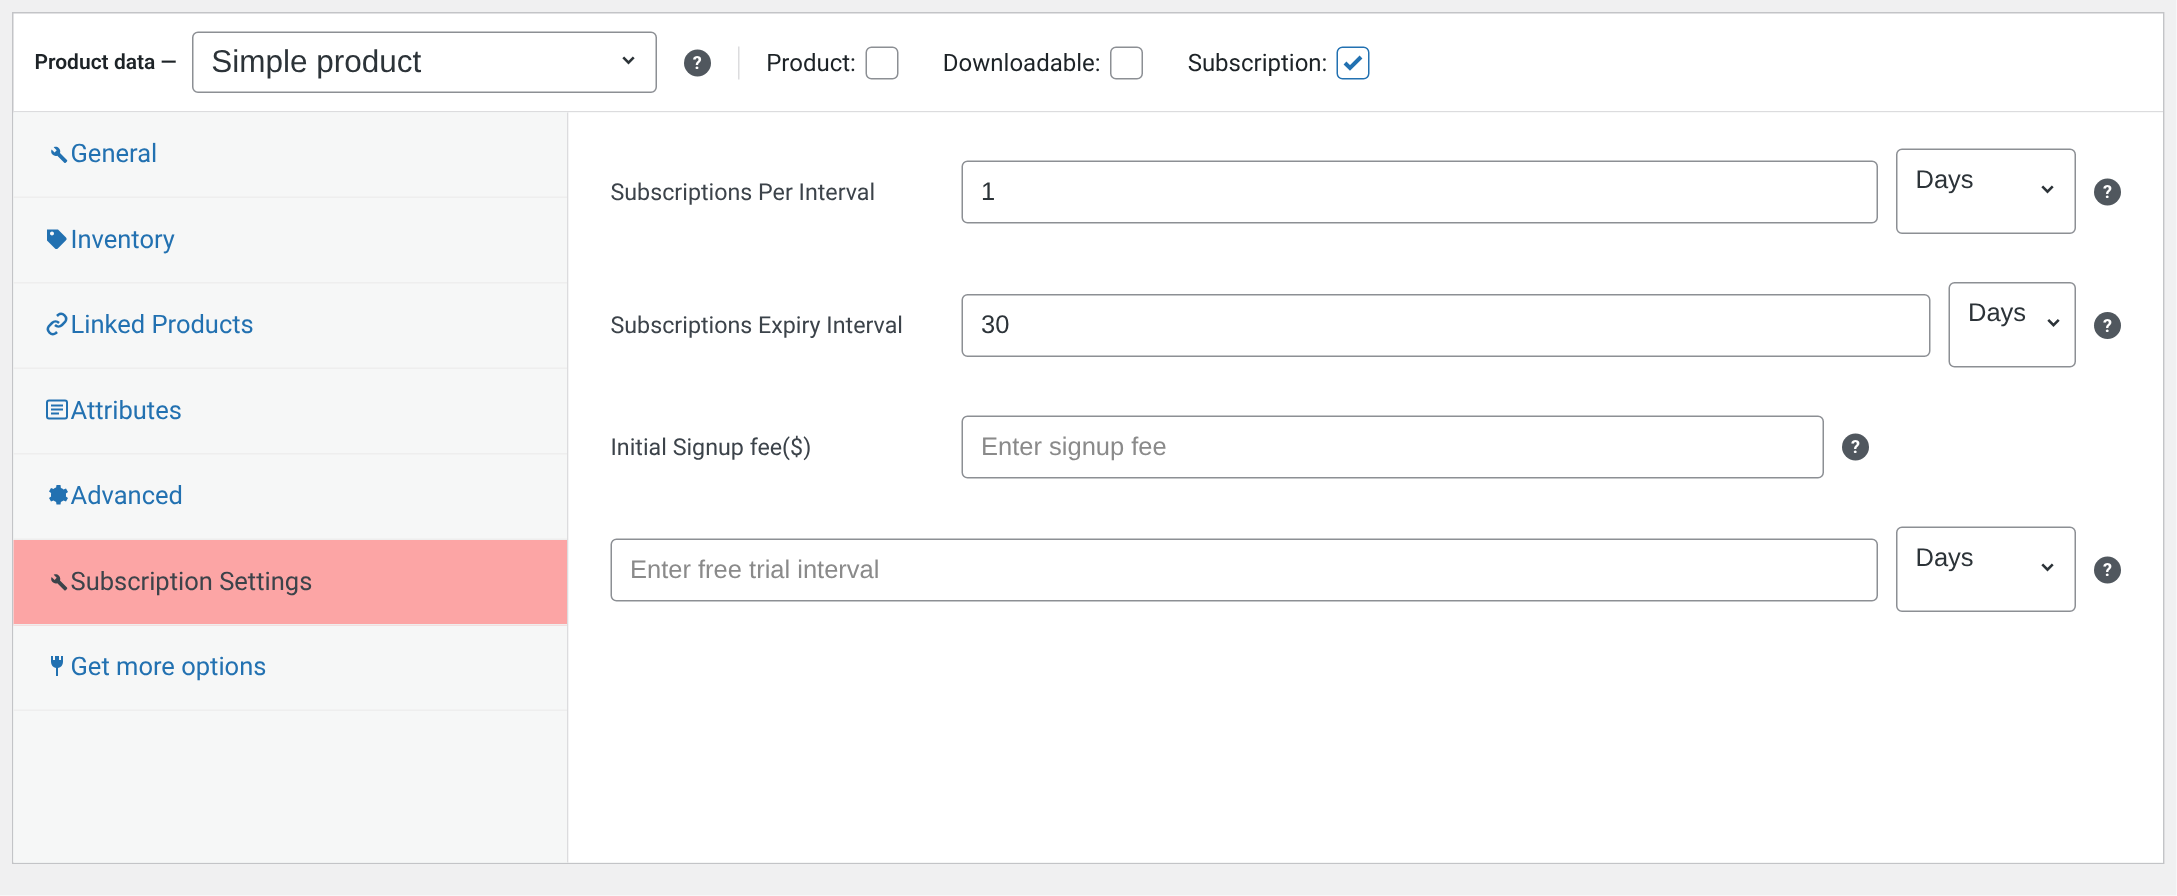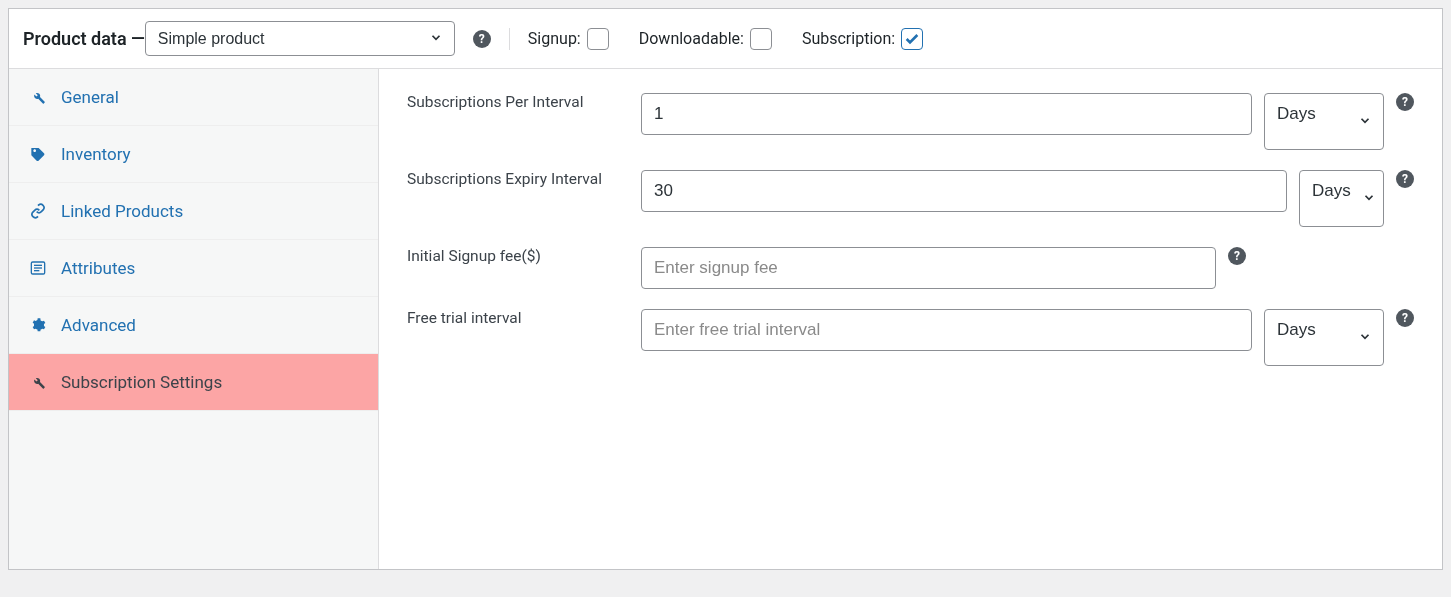--- a/index.html
+++ b/index.html
@@ -14,31 +14,32 @@
   background: #fff;
   border: 1px solid #c3c4c7;
 }
 .panel-header {
   display: flex;
   align-items: center;
   padding: 12px 12px 12px 14px;
   border-bottom: 1px solid #dcdcde;
 }
 .panel-title {
-  font-size: 18px;
+  font-size: 14px;
   font-weight: 600;
   color: #1d2327;
+  margin-right: 10px;
 }
 .product-select {
   appearance: none;
   -webkit-appearance: none;
   background: #fff;
   border: 1px solid #8c8f94;
   border-radius: 4px;
-  font-size: 16px;
+  font-size: 21px;
   color: #2c3338;
   padding: 8px 40px 8px 12px;
   min-width: 310px;
 }
 .select-wrap {
   position: relative;
   display: inline-block;
 }
 .select-caret {
   position: absolute;
@@ -92,27 +93,25 @@
 }
 
 
 .sidebar {
   width: 370px;
   background: #f6f7f7;
   border-right: 1px solid #dcdcde;
 }
 .sidebar-item {
   display: flex;
-  align-items: center;
   padding: 18px 20px;
   font-size: 17px;
   color: #2271b1;
   border-bottom: 1px solid #eee;
   cursor: pointer;
-  gap: 14px;
 }
 .sidebar-item.active {
   background: #fca5a5;
   color: #3c434a;
 }
 .sidebar-item .icon {
   width: 18px;
   height: 18px;
   display: inline-flex;
   align-items: center;
@@ -124,22 +123,22 @@
 
 
 .main {
   flex: 1;
   background: #fff;
   padding: 24px 28px;
   min-height: 500px;
 }
 .form-row {
   display: flex;
-  align-items: flex-start;
-  margin-bottom: 20px;
+  align-items: center;
+  margin-bottom: 32px;
   gap: 12px;
 }
 .form-label {
   width: 222px;
   color: #3c434a;
   font-size: 15.5px;
   flex-shrink: 0;
 }
 .text-input {
   flex: 1;
@@ -195,21 +194,21 @@
       <span class="select-caret">
         <svg width="14" height="14" viewBox="0 0 24 24" fill="none" stroke="currentColor" stroke-width="3">
             <polyline points="6 9 12 15 18 9"></polyline>
           </svg>
       </span>
     </span>
     <span class="header-help"><span class="help-icon">?</span></span>
     <span class="sep"></span>
 
     <span class="chk-group">
-      <label>Signup:</label>
+      <label>Product:</label>
       <span class="wp-check">
         
       </span>
     </span>
 
     <span class="chk-group">
       <label>Downloadable:</label>
       <span class="wp-check">
         
       </span>
@@ -280,20 +279,28 @@
 
       <div class="sidebar-item active">
         <span class="icon">
           <svg width="16" height="16" viewBox="0 0 24 24" fill="currentColor">
               <path d="M22 19l-7-7c.6-1.6.2-3.5-1.1-4.8-1.4-1.4-3.5-1.7-5.2-.9l3 3-2.1 2.1-3-3c-.8 1.7-.5 3.8.9 5.2 1.3 1.3 3.2 1.7 4.8 1.1l7 7c.4.4 1 .4 1.4 0l1.3-1.3c.4-.4.4-1 0-1.4z"></path>
             </svg>
         </span>
         <span>Subscription Settings</span>
       </div>
 
+      <div class="sidebar-item">
+        <span class="icon">
+          <svg width="16" height="16" viewBox="0 0 24 24" fill="currentColor">
+              <path d="M16 2v4h-2V2h-4v4H8V2H6v6c0 3 2 5.4 5 5.9V22h2v-8.1c3-.5 5-2.9 5-5.9V2h-2z"></path>
+            </svg>
+        </span>
+        <span>Get more options</span>
+      </div>
 
     </div>
 
     <div class="main">
 
       <div class="form-row">
         <label class="form-label">Subscriptions Per Interval</label>
         <input class="text-input" type="text" value="1" style="">
         <span class="unit-wrap">
           <select class="unit-select">
@@ -324,21 +331,20 @@
         <span class="help-icon">?</span>
       </div>
 
       <div class="form-row">
         <label class="form-label">Initial Signup fee($)</label>
         <input class="text-input" type="text" style="max-width: 575px; flex: 0 1 575px;" placeholder="Enter signup fee">
         <span class="help-icon">?</span>
       </div>
 
       <div class="form-row">
-        <label class="form-label">Free trial interval</label>
         <input class="text-input" type="text" placeholder="Enter free trial interval" style="">
         <span class="unit-wrap">
           <select class="unit-select">
             <option>Days</option>
           </select>
           <span class="select-caret">
             <svg width="14" height="14" viewBox="0 0 24 24" fill="none" stroke="currentColor" stroke-width="3">
                 <polyline points="6 9 12 15 18 9"></polyline>
               </svg>
           </span>

